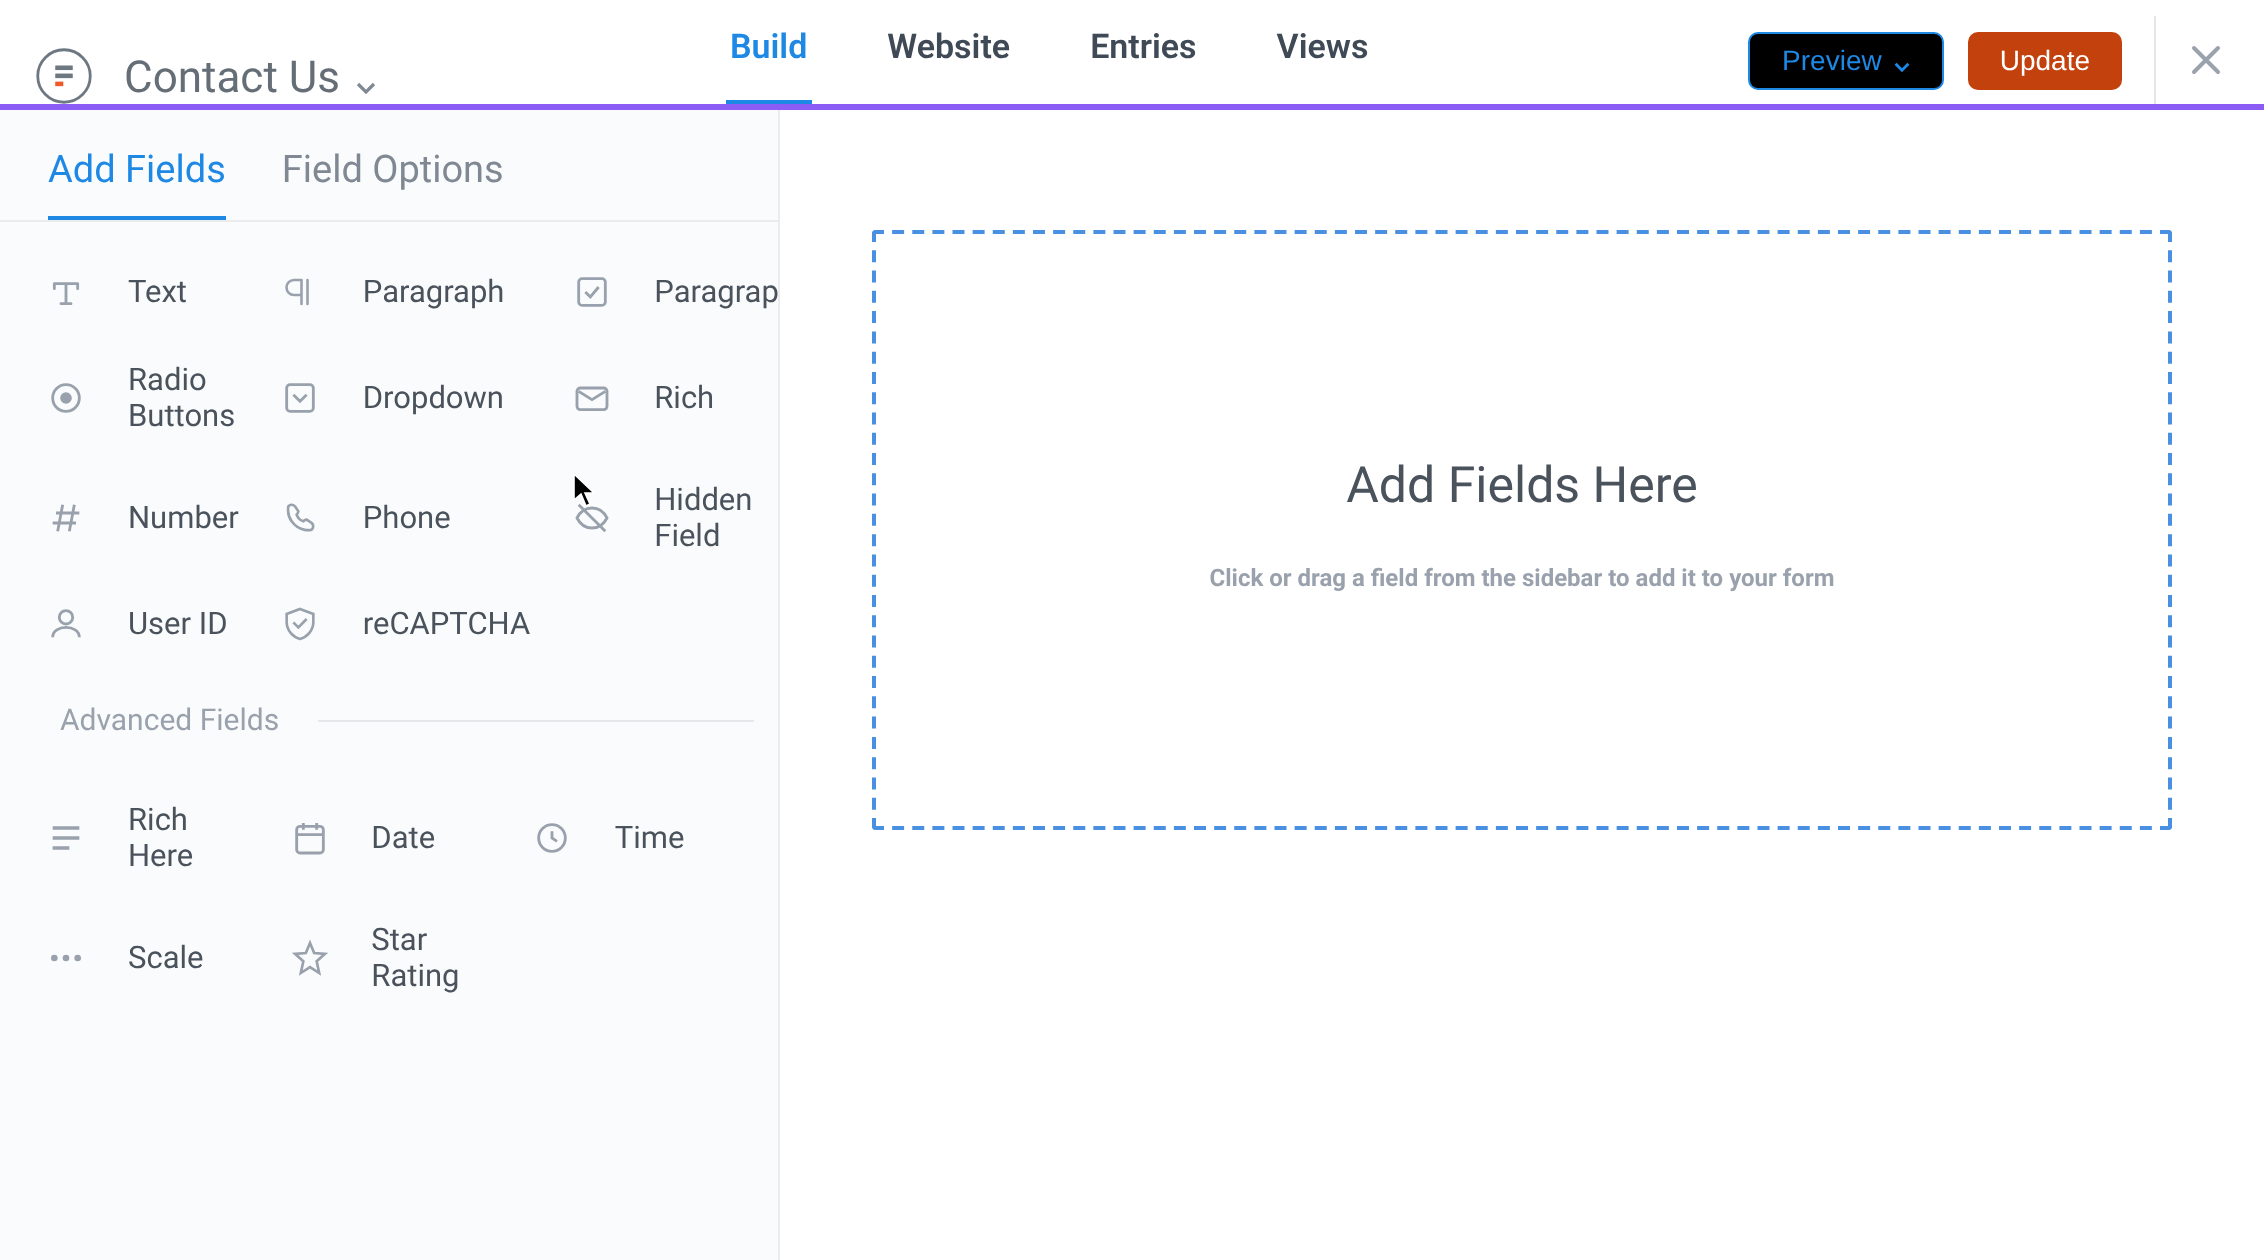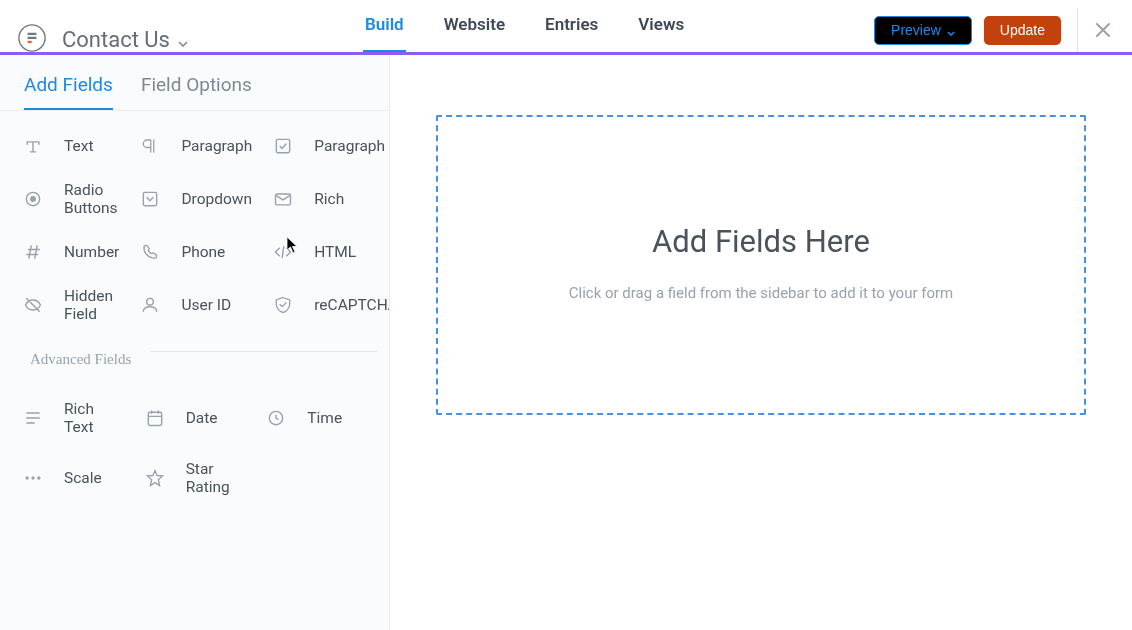--- a/index.html
+++ b/index.html
@@ -158,26 +158,25 @@
       width: 22px;
       height: 22px;
       display: flex;
       align-items: center;
       justify-content: center;
       color: #99a1ac;
       flex-shrink: 0;
     }
     .section-header {
       display: flex;
-      align-items: flex-start;
+      align-items: center;
       padding: 12px 12px 8px 30px;
       color: #99a1ac;
       font-size: 15px;
       gap: 19px;
-      font-family: Liberation Serif, serif;
     }
     .section-line {
       flex: 1;
       height: 1px;
       background: #e5e7ea;
     }
 
     .canvas {
       flex: 1;
       padding: 60px 46px;
@@ -187,28 +186,29 @@
       border: 2px dashed #4a90e2;
       border-radius: 2px;
       height: 300px;
       display: flex;
       flex-direction: column;
       align-items: center;
       justify-content: center;
       gap: 24px;
     }
     .dropzone-title {
-      font-size: 31px;
+      font-size: 25px;
       font-weight: 400;
       color: #4a525c;
       margin-top: -6px;
     }
     .dropzone-sub {
-      font-size: 15px;
+      font-size: 12px;
       color: #99a1ac;
+      font-weight: bold;
     }
     .cursor {
       position: absolute;
       left: 286px;
       top: 236px;
       z-index: 10;
       pointer-events: none;
     }
   </style>
 </head>
@@ -340,28 +340,20 @@
 
       <div class="field-item">
         <span class="icon-box">
           <svg width="20" height="20" viewBox="0 0 24 24">
               <path d="M5 5 C5 5 7 3 9 5 L11 8 C11 9 10 10 10 10 C10 10 11 13 14 14 C14 14 15 13 16 13 L19 15 C21 17 19 19 19 19 C19 19 12 21 7 14 C4 10 5 5 5 5 Z" stroke="#99a1ac" stroke-width="1.6" fill="none"></path>
             </svg>
         </span>
         <span>Phone</span>
       </div>
 
-      <div class="field-item">
-        <span class="icon-box">
-          <svg width="22" height="20" viewBox="0 0 24 24">
-              <path d="M8 7 L3 12 L8 17 M16 7 L21 12 L16 17 M13 5 L11 19" stroke="#99a1ac" stroke-width="1.7" fill="none"></path>
-            </svg>
-        </span>
-        <span>HTML</span>
-      </div>
 
       <div class="field-item">
         <span class="icon-box">
           <svg width="20" height="20" viewBox="0 0 24 24">
               <path d="M3 12 C5 8 8 6 12 6 C16 6 19 8 21 12 C19 16 16 18 12 18 C8 18 5 16 3 12 Z M4 4 L20 20" stroke="#99a1ac" stroke-width="1.7" fill="none"></path>
             </svg>
         </span>
         <span>Hidden Field</span>
       </div>
 
@@ -393,21 +385,21 @@
 
     <div class="fields-grid">
 
 
       <div class="field-item">
         <span class="icon-box">
           <svg width="20" height="20" viewBox="0 0 24 24">
               <path d="M4 6 L20 6 M4 12 L20 12 M4 18 L14 18" stroke="#99a1ac" stroke-width="2" fill="none"></path>
             </svg>
         </span>
-        <span>Rich Text</span>
+        <span>Rich Here</span>
       </div>
 
       <div class="field-item">
         <span class="icon-box">
           <svg width="20" height="20" viewBox="0 0 24 24">
               <rect x="4" y="5" width="16" height="16" rx="2" stroke="#99a1ac" stroke-width="1.7" fill="none"></rect>
               <path d="M4 10 L20 10 M8 3 L8 7 M16 3 L16 7" stroke="#99a1ac" stroke-width="1.7" fill="none"></path>
             </svg>
         </span>
         <span>Date</span>

